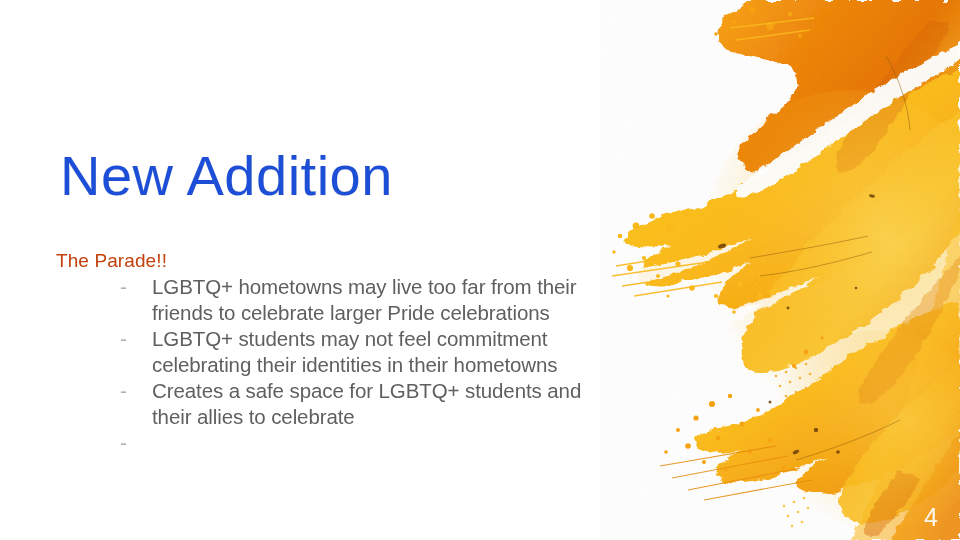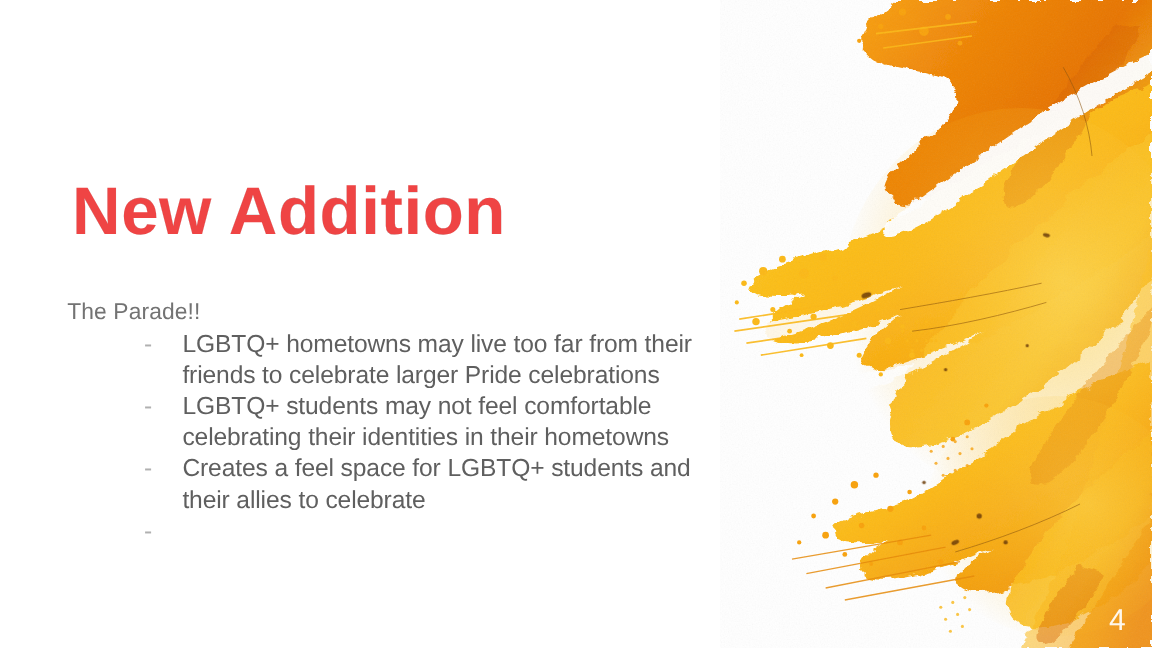--- a/index.html
+++ b/index.html
@@ -29,33 +29,33 @@
   }
   .splash svg { display: block; width: 100%; height: 100%; }
 
   
   .title {
     position: absolute;
     left: 60px;
     top: 146px;
     font-size: 56px;
     line-height: 1.06;
-    font-weight: 700;
+    font-weight: 400;
     letter-spacing: 0.5px;
-    color: #ef4444;
+    color: #1d4ed8;
     white-space: nowrap;
     -webkit-text-stroke: 0.1px #a6a6a6;
   }
   .subtitle {
     position: absolute;
     left: 56px;
     top: 250px;
     font-size: 19px;
     font-weight: 300;
-    color: #737373;
+    color: #c2410c;
     letter-spacing: 0.1px;
     white-space: nowrap;
     text-align: right;
   }
   .bullets {
     position: absolute;
     left: 118px;
     top: 274px;
     width: 500px;
     margin: 0;
@@ -339,25 +339,25 @@
 
   <div class="subtitle">The Parade!!</div>
 
   <ul class="bullets">
     <li class="bullet">
       <span class="dash">-</span>
       <span>LGBTQ+ hometowns may live too far from their friends to celebrate larger Pride celebrations</span>
     </li>
     <li class="bullet">
       <span class="dash">-</span>
-      <span>LGBTQ+ students may not feel comfortable celebrating their identities in their hometowns</span>
+      <span>LGBTQ+ students may not feel commitment celebrating their identities in their hometowns</span>
     </li>
     <li class="bullet">
       <span class="dash">-</span>
-      <span>Creates a feel space for LGBTQ+ students and their allies to celebrate</span>
+      <span>Creates a safe space for LGBTQ+ students and their allies to celebrate</span>
     </li>
     <li class="bullet">
       <span class="dash">-</span>
     </li>
   </ul>
 
   <div class="slide-number">4</div>
 
 </div>
 

